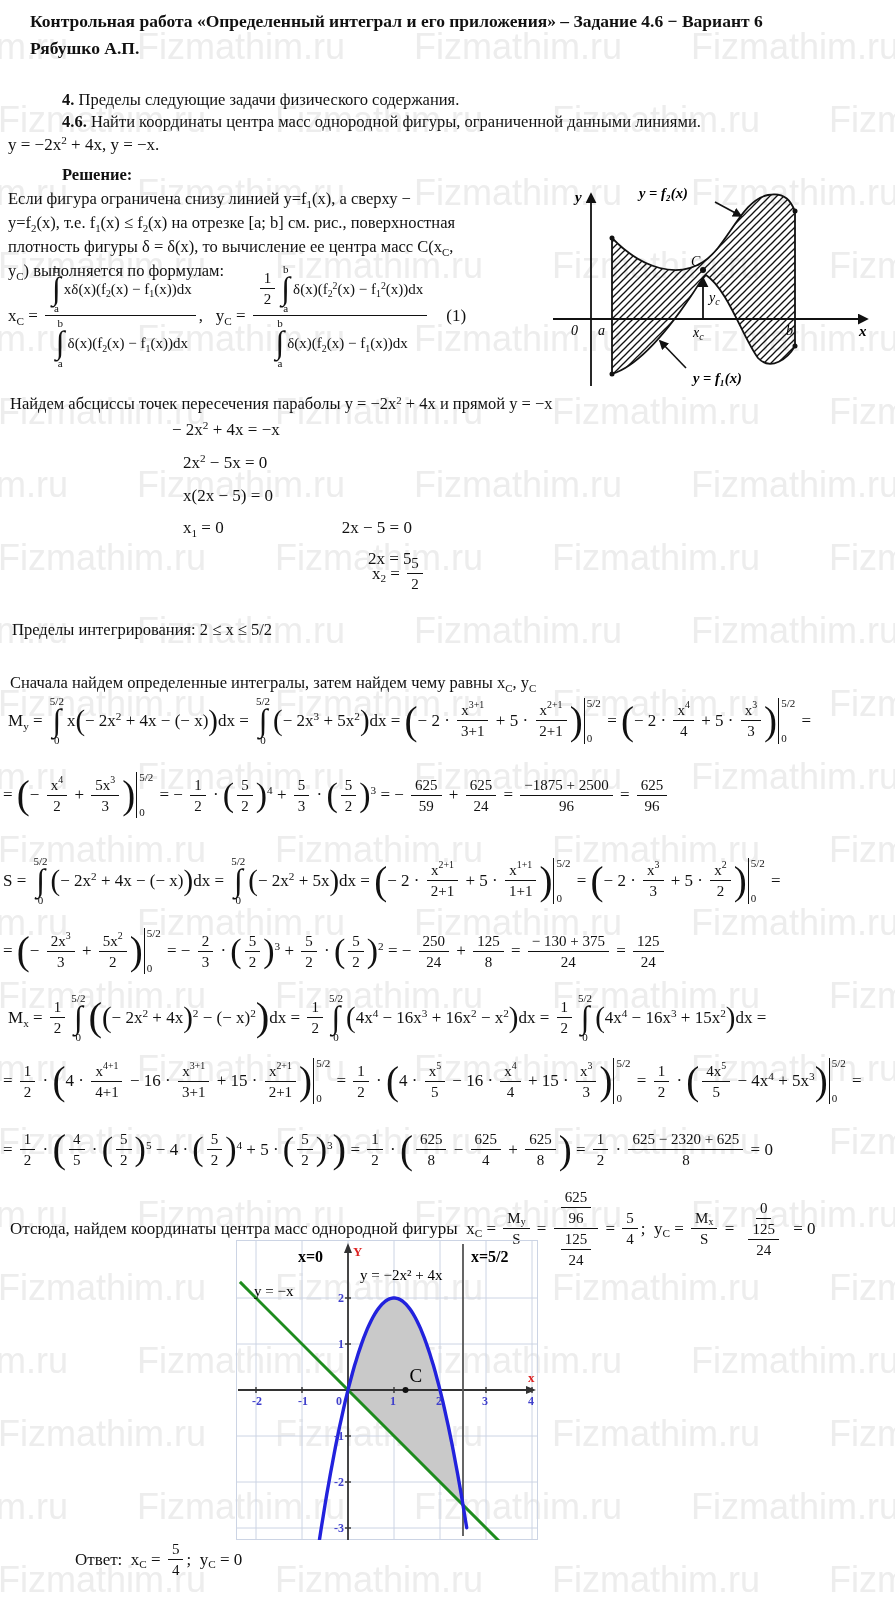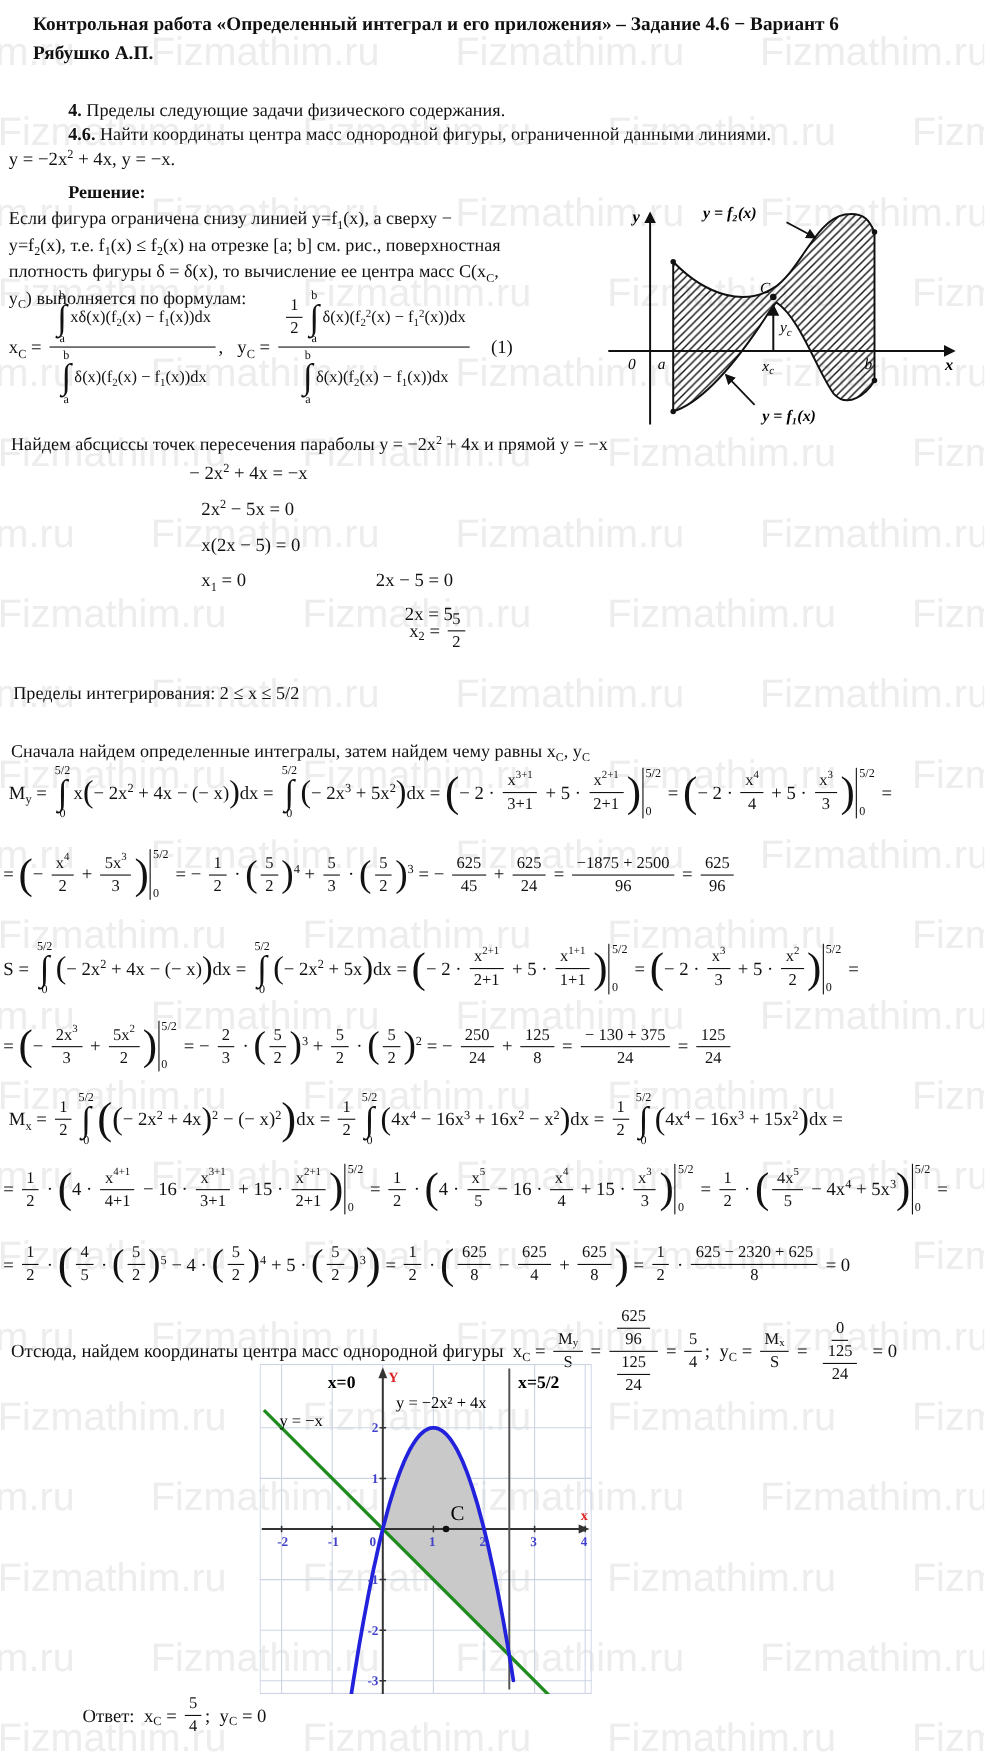--- a/index.html
+++ b/index.html
@@ -352,21 +352,21 @@
         <span class="mtxt"> · </span>
         <span class="bp" style="font-size: 34px;">(</span>
         <span class="frac">
           <span class="num">5</span>
           <span class="den">2</span>
         </span>
         <span class="bp" style="font-size: 34px;">)</span>
         <span class="mtxt"><span class="sup">3</span> = − </span>
         <span class="frac">
           <span class="num">625</span>
-          <span class="den">45</span>
+          <span class="den">59</span>
         </span>
         <span class="mtxt"> + </span>
         <span class="frac">
           <span class="num">625</span>
           <span class="den">24</span>
         </span>
         <span class="mtxt"> = </span>
         <span class="frac">
           <span class="num">−1875 + 2500</span>
           <span class="den">96</span>

